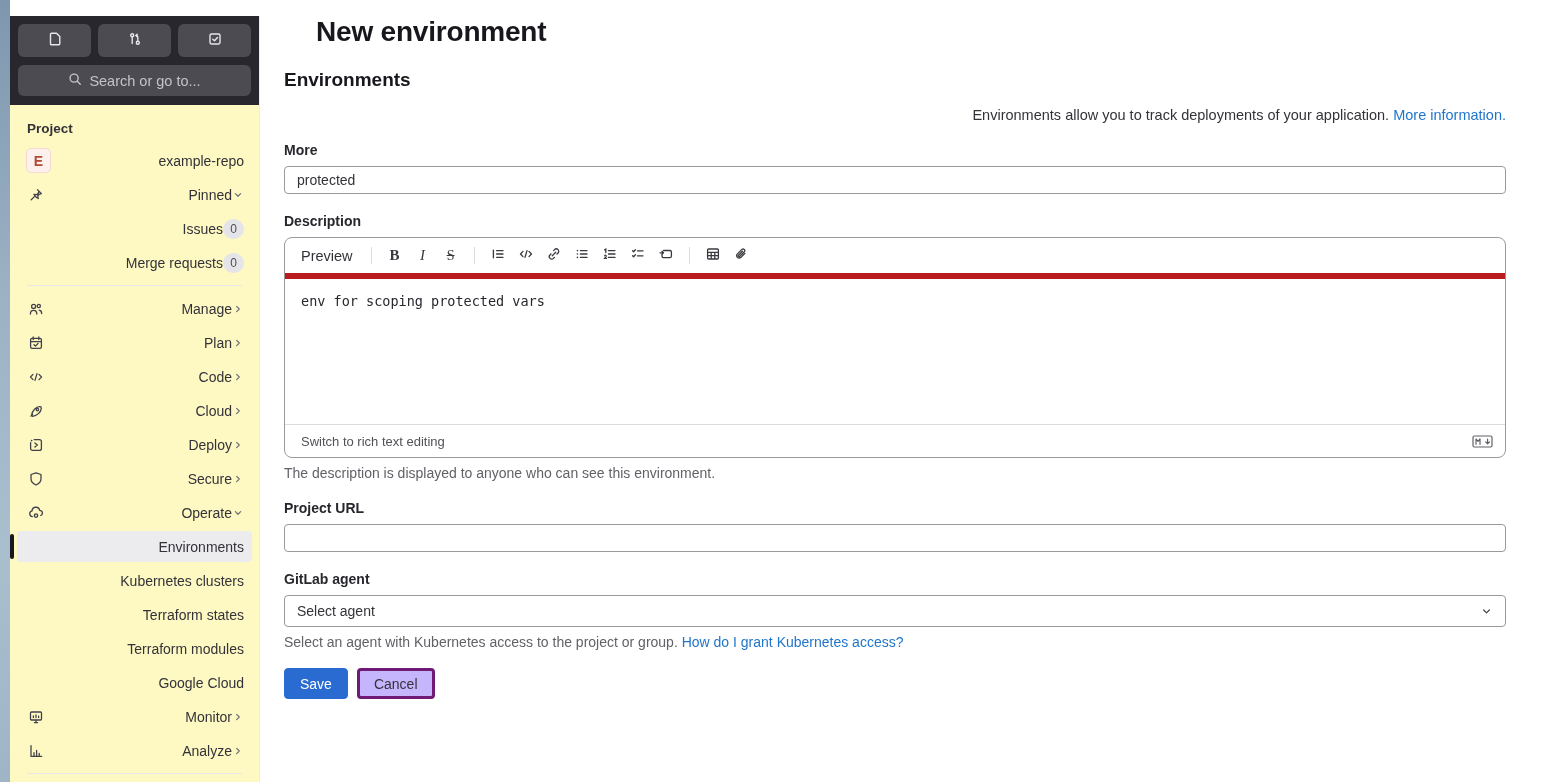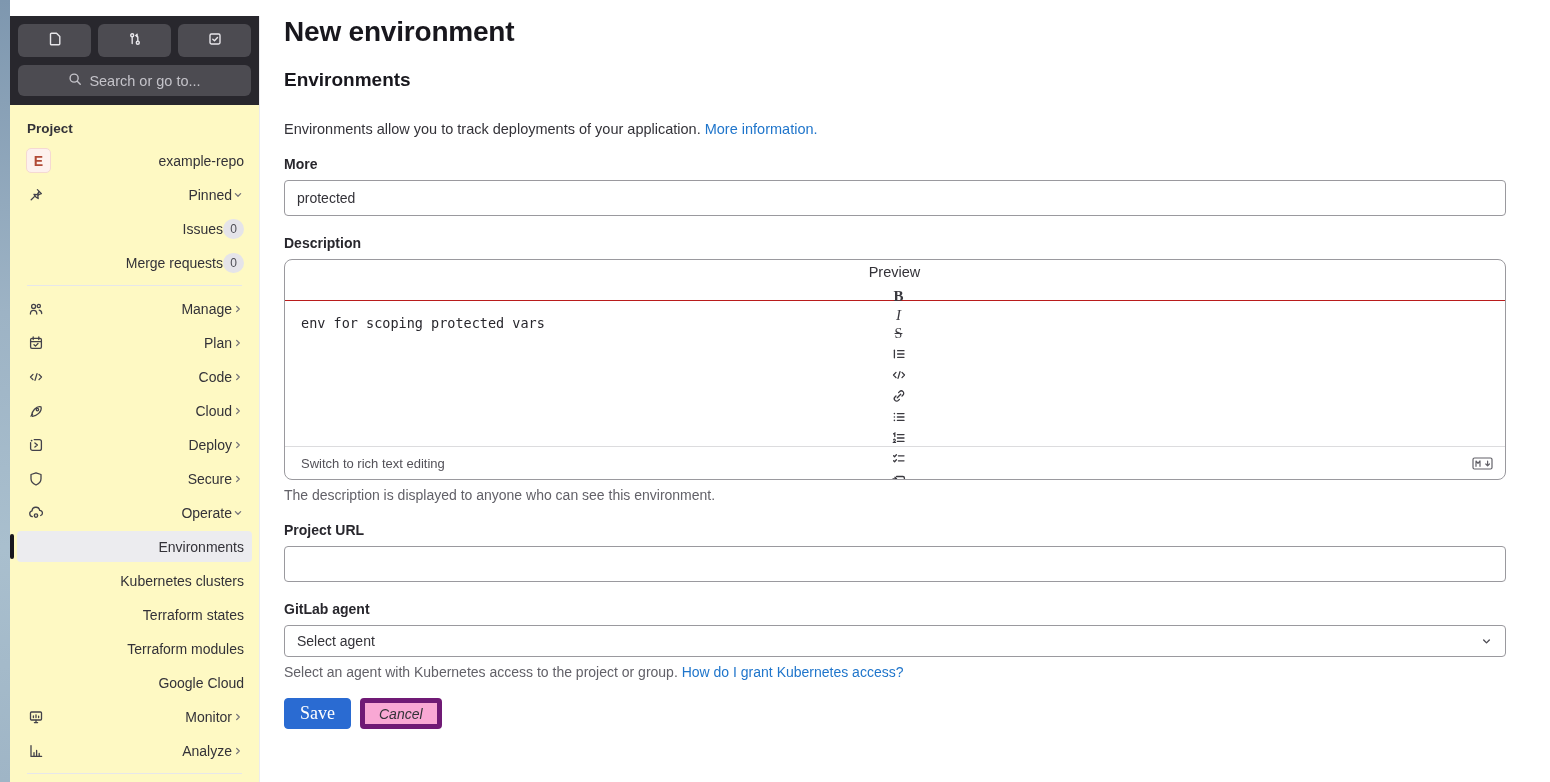--- a/index.html
+++ b/index.html
@@ -32,31 +32,31 @@
   .side-row .badge { margin-left:auto; background:#e5e4e9; color:#4f4e55; border-radius:10px; font-size:12px; min-width:21px; height:20px; line-height:20px; text-align:center; padding:0 6px; }
   .side-row.active { background:#ececef; }
   .side-row.active::before { content:""; position:absolute; left:-7px; top:3px; width:4px; height:25px; background:#18171d; border-radius:3px; }
   .avatar { width:25px; height:25px; border-radius:5px; background:#fdf1ee; border:1px solid #f5d9d2; color:#b14a36; font-weight:700; font-size:14px; display:flex; align-items:center; justify-content:center; flex:0 0 25px; margin-left:-2px; }
   .avatar + .row-label { margin-left:9px !important; font-weight:400; }
   .side-divider { height:1px; background:#e7e7ea; margin:7px 10px; }
 
   
   .main { flex:1; background:#fff; padding:16px 44px 0 24px; overflow:hidden; }
   .form-wrap { max-width:1222px; }
-  h1.page-title { font-size:28px; font-weight:700; color:#18171d; letter-spacing:-.2px; }
+  h1.page-title { font-size:28px; font-weight:700; color:#18171d; letter-spacing:-.2px;margin-left:32px; }
   h2.section-title { font-size:19px; font-weight:700; color:#18171d; margin-top:21px; }
-  .intro { margin-top:30px; font-size:14.5px; color:#333238; }
+  .intro { margin-top:16px; font-size:14.5px; color:#333238;text-align:right; }
   a.link { color:#1f75cb; text-decoration:none; cursor:pointer; }
 
   .field-label { font-weight:700; font-size:14px; margin-top:19px; margin-bottom:8px; color:#28272d; }
-  .text-input { width:100%; height:36px; border:1px solid #9a999e; border-radius:4px; padding:0 12px; font-size:14px; color:#333238; font-family:inherit; background:#fff; }
+  .text-input { width:100%; height:28px; border:1px solid #9a999e; border-radius:4px; padding:0 12px; font-size:14px; color:#333238; font-family:inherit; background:#fff; }
 
   
   .md-editor { border:1px solid #9a999e; border-radius:8px; background:#fff; overflow:hidden; }
-  .md-toolbar { display:flex; align-items:center; height:41px; border-bottom:1px solid #b91c1c; padding:0 9px 0 16px; gap:2px;flex-direction:column; }
+  .md-toolbar { display:flex; align-items:center; height:41px; border-bottom:6px solid #b91c1c; padding:0 9px 0 16px; gap:2px; }
   .md-preview-btn { background:none; border:none; font-size:14.5px; color:#333238; font-family:inherit; padding:4px 8px 4px 0; cursor:pointer; }
   .tb-sep { width:1px; height:17px; background:#dcdcde; margin:0 8px; }
   .tb-btn { width:26px; height:26px; border:none; background:none; border-radius:4px; display:flex; align-items:center; justify-content:center; cursor:pointer; color:#3a393f; }
   .tb-btn svg { stroke:#3a393f; }
   .tb-b { font-weight:800; font-size:15px; font-family:"Liberation Serif",serif; }
   .tb-i { font-style:italic; font-size:15px; font-family:"Liberation Serif",serif; }
   .tb-s { text-decoration:line-through; font-size:14px; font-family:"Liberation Serif",serif; }
   .md-textarea { display:block; width:100%; height:145px; border:none; resize:none; padding:13px 16px; font-family:"DejaVu Sans Mono","Liberation Mono",monospace; font-size:13.5px; color:#28272d; line-height:1.45; }
   .md-footer { height:33px; border-top:1px solid #dcdcde; display:flex; align-items:center; justify-content:space-between; padding:0 12px 0 16px; }
   .md-switch { background:none; border:none; font-size:13px; color:#535158; font-family:inherit; cursor:pointer; }
@@ -65,22 +65,22 @@
 
   .help-text { margin-top:7px; font-size:14px; color:#626168; }
 
   
   .select-box { width:100%; height:32px; border:1px solid #9a999e; border-radius:4px; background:#fff; display:flex; align-items:center; padding:0 12px; font-size:14px; color:#333238; cursor:pointer; }
   .select-box .sel-chev { margin-left:auto; display:flex; }
   .select-box .sel-chev svg { stroke:#4f4e55; }
 
   
   .actions { display:flex; gap:9px; margin-top:18px; }
-  .btn-primary { background:#2a6bd2; color:#fff; border:1px solid #2a6bd2; border-radius:4px; font-size:18px; font-family:Liberation Serif, serif; padding:0 15px; height:31px; cursor:pointer; }
-  .btn-default { background:#f9a8d4; color:#333238; border:5px solid #701a75; border-radius:4px; font-size:14px; font-family:inherit; padding:0 14px; height:31px; cursor:pointer;font-style:italic; }
+  .btn-primary { background:#2a6bd2; color:#fff; border:1px solid #2a6bd2; border-radius:4px; font-size:14px; font-family:Liberation Sans, sans-serif; padding:0 15px; height:31px; cursor:pointer; }
+  .btn-default { background:#c4b5fd; color:#333238; border:3px solid #701a75; border-radius:4px; font-size:14px; font-family:inherit; padding:0 14px; height:31px; cursor:pointer; }
 </style>
 </head>
 <body>
 
 <div class="wallpaper"></div>
 
 <div class="app">
 
   <nav class="sidebar">
     <div class="topbar">

